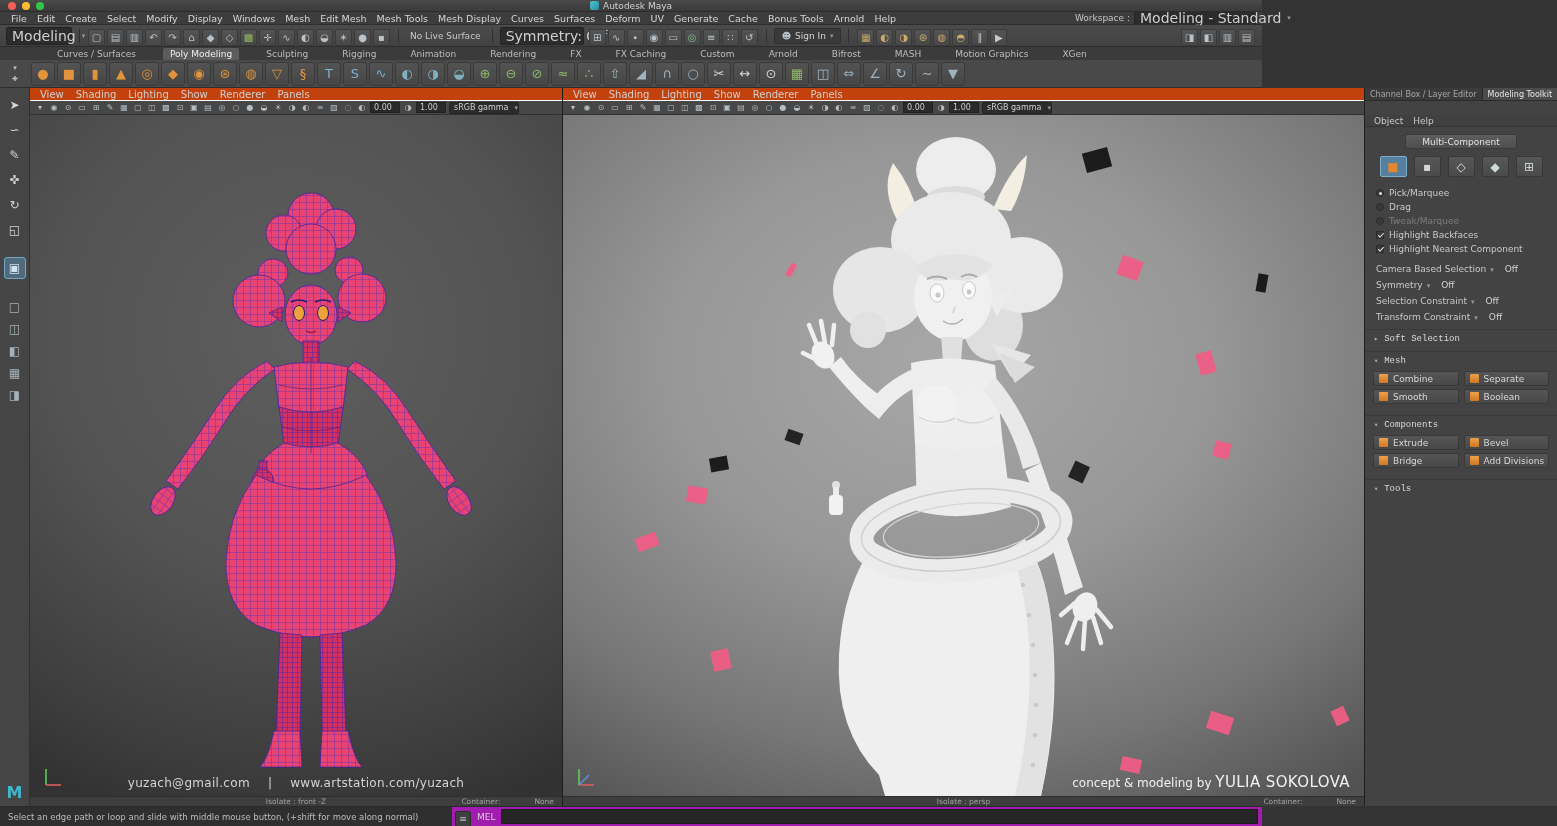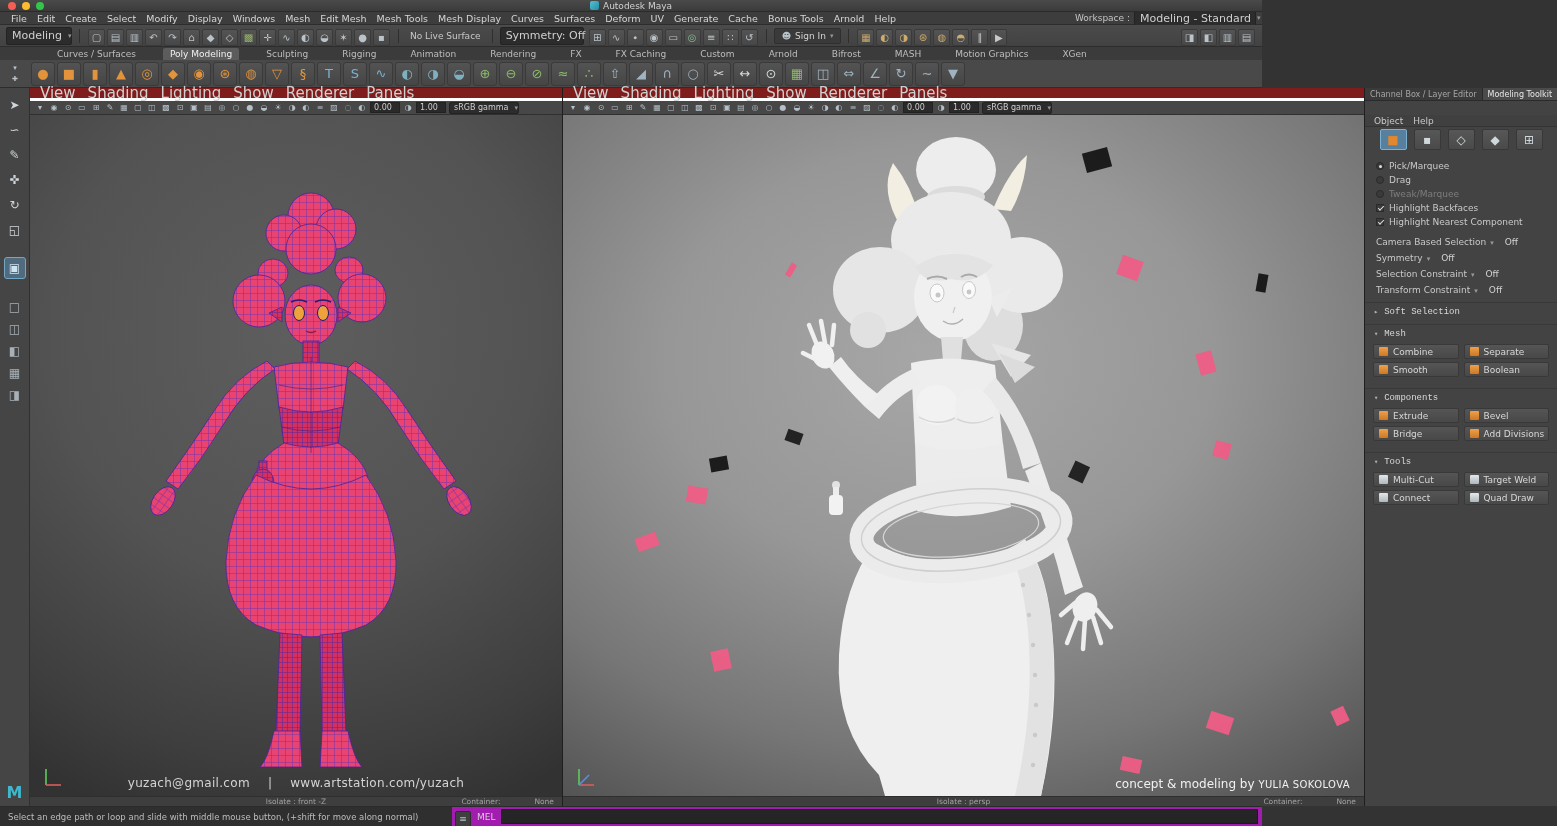--- a/index.html
+++ b/index.html
@@ -16,21 +16,21 @@
   .app-icon { width:9px; height:9px; border-radius:2px; background:linear-gradient(135deg,#4ec3d8,#2a8ca0); }
 
   
   .menubar { height:13px; flex:0 0 13px; display:flex; align-items:center; background:#3d3d3d; border-bottom:1px solid #2d2d2d; font-size:9.5px; color:#d6d6d6; padding:0 6px; white-space:nowrap; }
   .menubar [data-list] { display:flex; }
   .menubar [data-list] span { padding:0 5px; }
   .flex-spacer { flex:1; }
   .workspace { display:flex; align-items:center; gap:4px; font-size:9px; color:#c4c4c4; }
 
   
-  .dd { background:#2c2c2c; border:1px solid #232323; border-radius:2px; color:#cfcfcf; font-size:11px; height:15px; display:inline-flex; align-items:center; padding:8px 5px; white-space:nowrap; }
+  .dd { background:#2c2c2c; border:1px solid #232323; border-radius:2px; color:#cfcfcf; font-size:14px; height:15px; display:inline-flex; align-items:center; padding:8px 5px; white-space:nowrap; }
   .dd::after { content:"▾"; margin-left:auto; padding-left:6px; color:#949494; font-size:7px; }
   .field { background:#2a2a2a; border:1px solid #222; color:#ccc; font-size:8px; height:11px; padding:0 3px; display:inline-flex; align-items:center; margin:0 1px; }
 
   
   .toolbar { height:22px; flex:0 0 22px; display:flex; align-items:center; background:linear-gradient(#4b4b4b,#424242); border-bottom:1px solid #2d2d2d; padding:0 6px; gap:4px; white-space:nowrap; }
   .sep { width:1px; height:14px; background:#2f2f2f; margin:0 3px; flex:0 0 1px; }
   .ic { display:inline-flex; align-items:center; justify-content:center; color:#b9c3c9; flex:0 0 auto; }
   .toolbar .ic { width:17px; height:17px; font-size:10px; background:linear-gradient(#545454,#474747); border:1px solid #3a3a3a; border-radius:2px; margin:0 1px; }
   .plain-label { font-size:9px; color:#c8c8c8; padding:0 4px; }
   .signin { display:flex; align-items:center; gap:4px; background:#3a3a3a; border:1px solid #2f2f2f; border-radius:2px; height:16px; padding:0 7px; font-size:9px; color:#d4d4d4; }
@@ -56,35 +56,35 @@
   .toolbox .ic { width:22px; height:22px; font-size:12px; background:transparent; border:1px solid transparent; border-radius:3px; color:#cfd6da; }
   .toolbox .ic.active { background:#4f6b7d; border-color:#74a7c4; }
   .toolbox .last-group { margin-top:16px; }
   .toolbox .layout-group { margin-top:18px; }
   .toolbox .layout-group .ic { color:#a7b1b7; height:19px; }
   .maya-logo { margin-top:auto; margin-bottom:4px; font-size:16px; font-weight:bold; color:#3fb7cd; }
 
   .viewport { position:relative; display:flex; flex-direction:column; }
   .vp-left { width:533px; flex:0 0 533px; border-right:1px solid #1f1f1f; }
   .vp-right { width:802px; flex:0 0 802px; border-right:1px solid #1f1f1f; }
-  .vp-header { height:13px; flex:0 0 13px; display:flex; align-items:center; background:#7f1d1d; border-bottom:3px solid #ffffff; font-size:15px; color:#d0d0d0; padding:0 4px; }
+  .vp-header { height:13px; flex:0 0 13px; display:flex; align-items:center; background:#c2410c; border-bottom:1px solid #ffffff; font-size:10px; color:#d0d0d0; padding:0 4px; }
   .vp-header [data-list] { display:flex; }
   .vp-header [data-list] span { padding:0 6px; }
   .vp-toolbar { height:14px; flex:0 0 14px; display:flex; align-items:center; background:#474747; border-bottom:1px solid #303030; padding:0 3px; }
   .vp-toolbar [data-icons] { display:flex; }
   .vp-toolbar .ic { width:14px; height:12px; font-size:8px; color:#b5bfc5; }
   .vp-toolbar .dd { height:12px; font-size:8px; padding:0 4px; margin-left:2px; }
   .vp-canvas { flex:1 1 auto; position:relative; overflow:hidden; }
   .canvas-front { background:radial-gradient(ellipse 95% 75% at 50% 32%, #5e5e5e 0%, #535353 48%, #3e3e3e 84%, #323232 100%); }
   .canvas-persp { background:radial-gradient(ellipse 85% 78% at 47% 36%, #a7a7a7 0%, #979797 40%, #767676 74%, #525252 100%); }
   .vp-canvas svg.model { position:absolute; inset:0; width:100%; height:100%; }
   .watermark { position:absolute; left:0; right:0; bottom:6px; text-align:center; font-size:12px; color:#d4d4d4; letter-spacing:.3px; }
   .watermark span { margin:0 9px; }
   .credit { position:absolute; right:14px; bottom:5px; font-size:12px; color:#f1f1f1; }
-  .credit .name { font-size:10px; letter-spacing:.4px; }
+  .credit .name { font-size:15px; letter-spacing:.4px; }
   .axis-gizmo { position:absolute; left:9px; bottom:6px; }
   .vp-footer { height:10px; flex:0 0 10px; position:relative; display:flex; align-items:center; justify-content:flex-end; background:#3e3e3e; border-top:1px solid #2f2f2f; font-size:7.5px; color:#a2a2a2; padding:0 8px; gap:34px; }
   .vp-footer .cam { position:absolute; left:50%; transform:translateX(-50%); }
 
   
   .right-panel { width:192px; flex:0 0 192px; background:#434343; display:flex; flex-direction:column; font-size:9px; color:#c9c9c9; overflow:hidden; }
   .rp-tabs { height:13px; flex:0 0 13px; display:flex; background:#343434; border-bottom:1px solid #2a2a2a; font-size:8px; }
   .rp-tab { display:flex; align-items:center; padding:0 5px; background:#3a3a3a; color:#a6a6a6; border-right:1px solid #2a2a2a; white-space:nowrap; }
   .rp-tab.active { background:#4b4b4b; color:#e6e6e6; }
   .rp-menu { height:12px; flex:0 0 12px; display:flex; align-items:center; background:#404040; border-bottom:1px solid #343434; padding:0 4px;margin-top:14px; }
@@ -560,20 +560,23 @@
 
     <div class="right-panel">
       <div class="rp-tabs">
         <span class="rp-tab">Channel Box / Layer Editor</span>
         <span class="rp-tab active">Modeling Toolkit</span>
       </div>
       <div class="rp-menu">
         <span>Object</span>
         <span>Help</span>
       </div>
+      <div class="rp-mc-wrap">
+        <span class="rp-mc">Multi-Component</span>
+      </div>
       <div class="rp-modes" data-icons="rp_modes">
           <span class="ic active" style="color: rgb(224, 135, 47);">■</span>
           <span class="ic" style="color: rgb(207, 216, 221);">▪</span>
           <span class="ic" style="color: rgb(207, 216, 221);">◇</span>
           <span class="ic" style="color: rgb(207, 216, 221);">◆</span>
           <span class="ic" style="color: rgb(207, 216, 221);">⊞</span>
         </div>
 
       <div class="rp-row">
           <span class="rb sel"></span>
@@ -661,38 +664,20 @@
             </div>
           <div class="rp-btn">
               <span class="bicon"></span>
               <span>Add Divisions</span>
             </div>
         </div>
       </div>
 
       <div class="rp-sect">
         <div class="rp-head">Tools</div>
-        <div class="rp-grid">
-          <div class="rp-btn">
-              <span class="bicon gray"></span>
-              <span>Multi-Cut</span>
-            </div>
-          <div class="rp-btn">
-              <span class="bicon gray"></span>
-              <span>Target Weld</span>
-            </div>
-          <div class="rp-btn">
-              <span class="bicon gray"></span>
-              <span>Connect</span>
-            </div>
-          <div class="rp-btn">
-              <span class="bicon gray"></span>
-              <span>Quad Draw</span>
-            </div>
-        </div>
       </div>
     </div>
   </div>
 
   <div class="statusbar">
     <div class="status-help">Select an edge path or loop and slide with middle mouse button, (+shift for move along normal)</div>
     <span data-icons="statusbar.cmd_icon"><span class="ic">≡</span></span>
     <span class="mel-label">MEL</span>
     <input class="mel-input" style="">
   </div>

